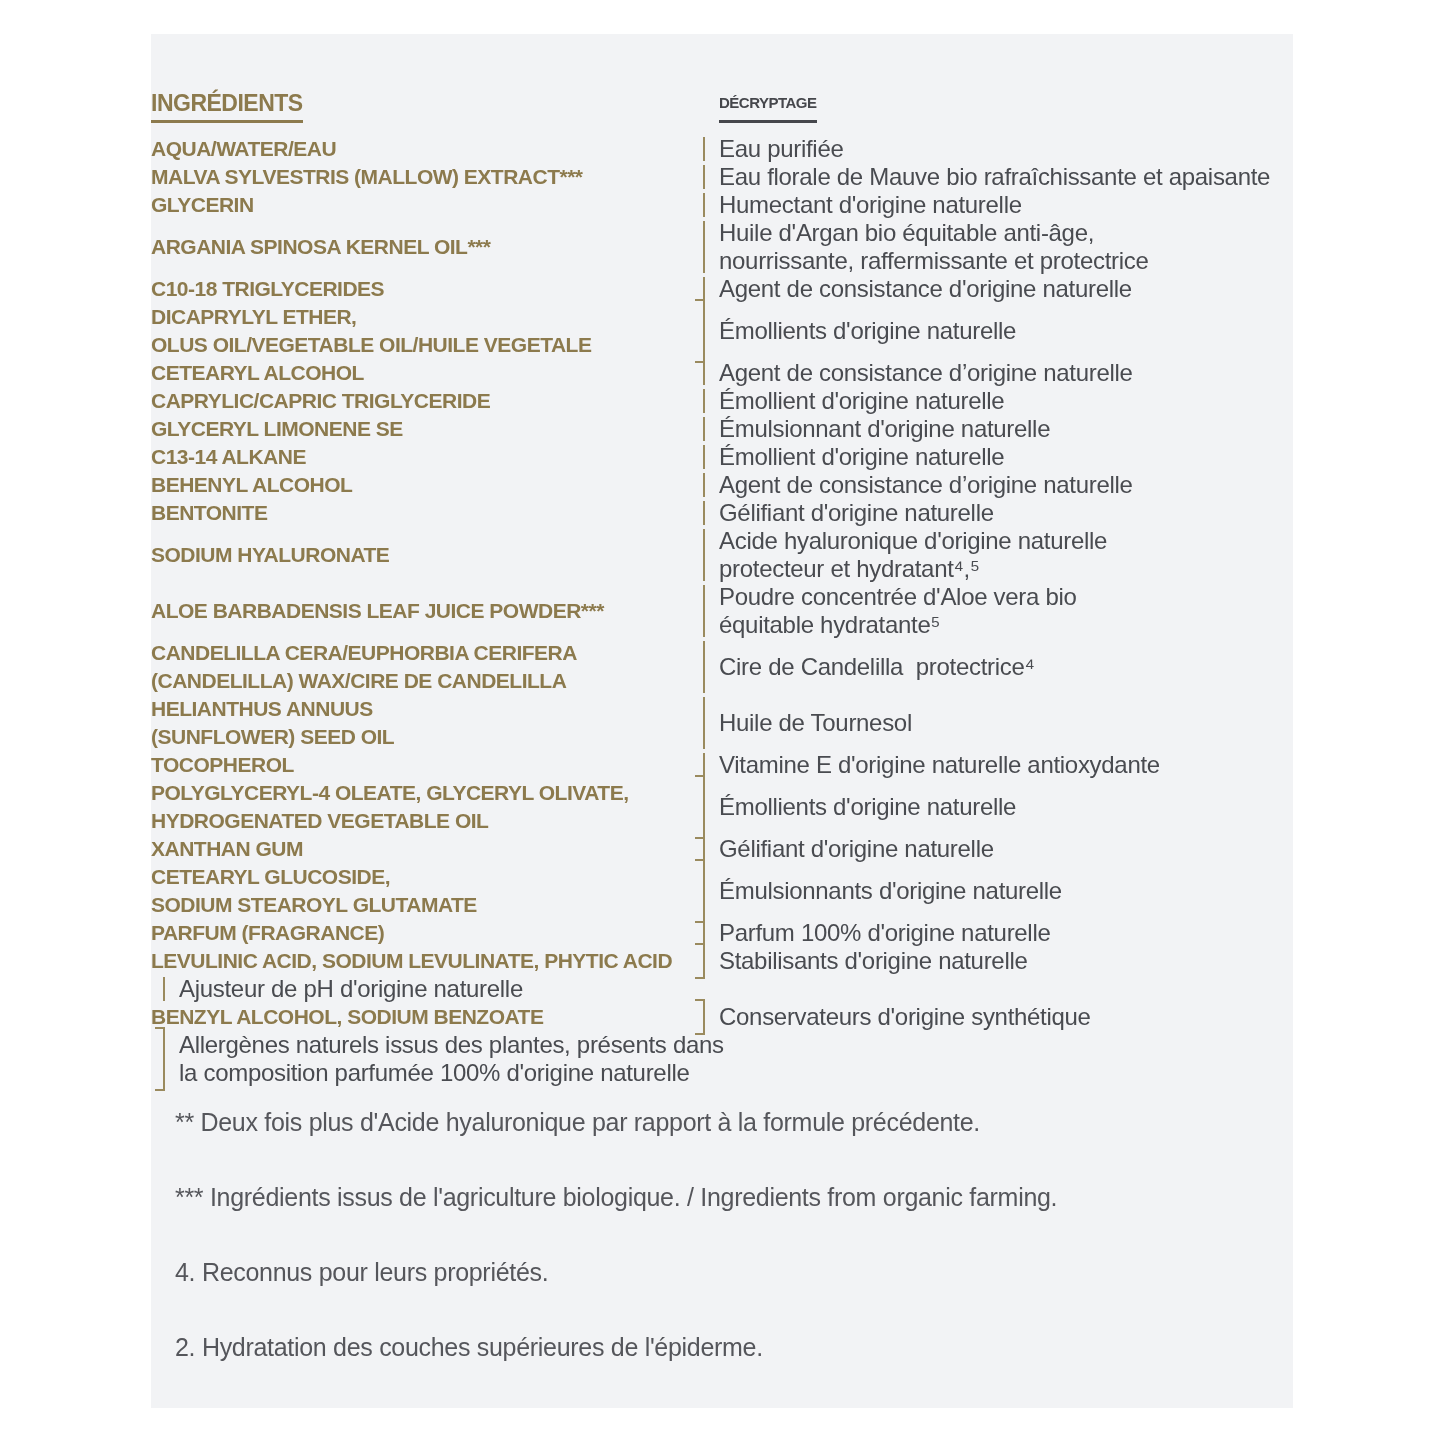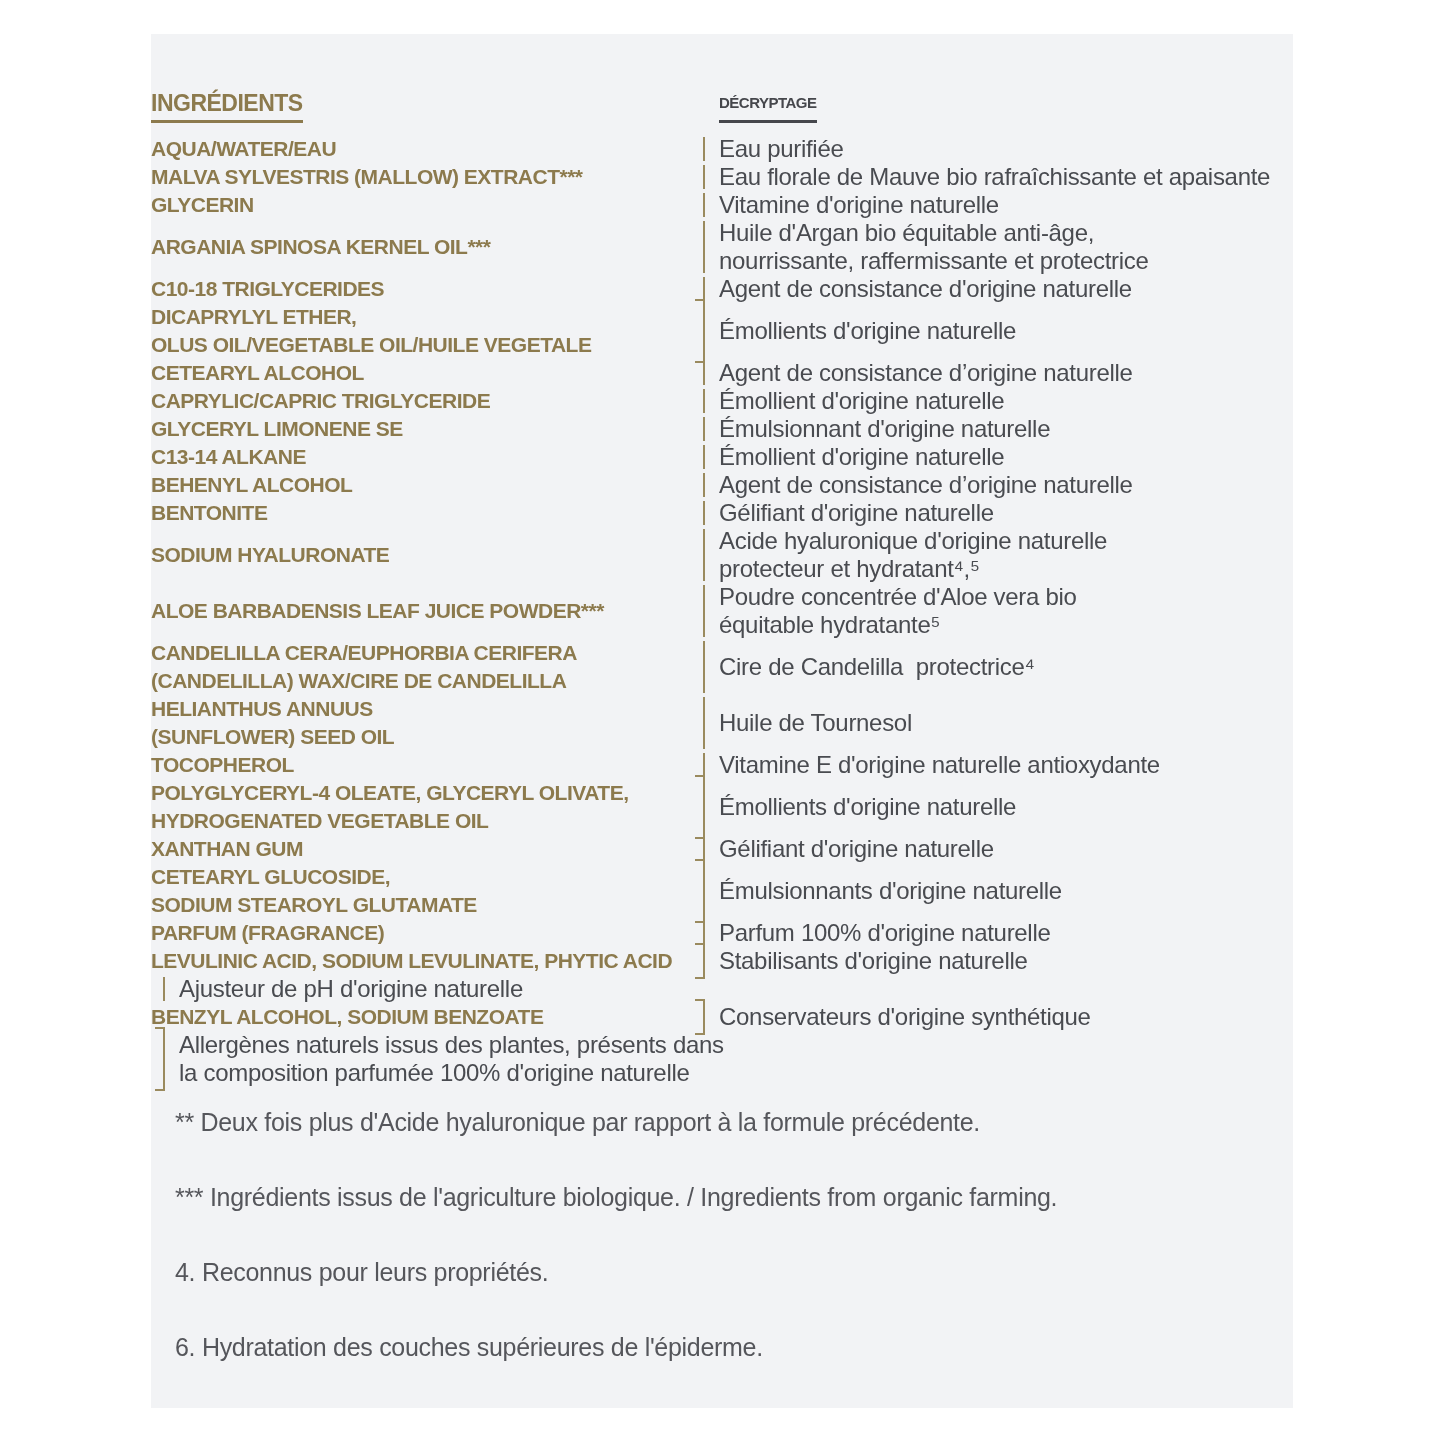--- a/index.html
+++ b/index.html
@@ -93,21 +93,21 @@
     <div class="cell-desc">Eau purifiée</div>
   </div>
         <div class="row">
     <div class="cell-ing">MALVA SYLVESTRIS (MALLOW) EXTRACT***</div>
     <div class="divider line"></div>
     <div class="cell-desc">Eau florale de Mauve bio rafraîchissante et apaisante</div>
   </div>
         <div class="row">
     <div class="cell-ing">GLYCERIN</div>
     <div class="divider line"></div>
-    <div class="cell-desc">Vitamine d'origine naturelle</div>
+    <div class="cell-desc">Humectant d'origine naturelle</div>
   </div>
         <div class="row">
     <div class="cell-ing">ARGANIA SPINOSA KERNEL OIL***</div>
     <div class="divider line"></div>
     <div class="cell-desc">Huile d'Argan bio équitable anti-âge,
 nourrissante, raffermissante et protectrice</div>
   </div>
         <div class="row">
     <div class="cell-ing">C10-18 TRIGLYCERIDES</div>
     <div class="divider line"></div>
@@ -218,15 +218,15 @@
     <div class="divider bracket"></div>
     <div class="cell-desc">Allergènes naturels issus des plantes, présents dans
 la composition parfumée 100% d'origine naturelle</div>
   </div>
       </div>
   </div>
   <div class="footnotes">
       <div class="footnote">** Deux fois plus d'Acide hyaluronique par rapport à la formule précédente.</div>
       <div class="footnote">*** Ingrédients issus de l'agriculture biologique. / Ingredients from organic farming.</div>
       <div class="footnote">4. Reconnus pour leurs propriétés.</div>
-      <div class="footnote">6. Hydratation des couches supérieures de l'épiderme.</div>
+      <div class="footnote">2. Hydratation des couches supérieures de l'épiderme.</div>
     </div>
 </div>
 
 </body></html>

